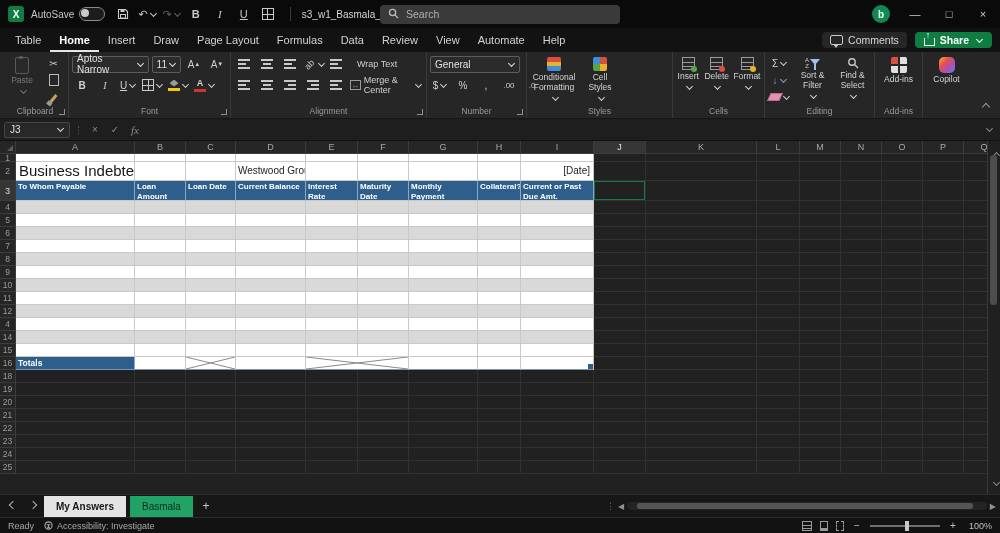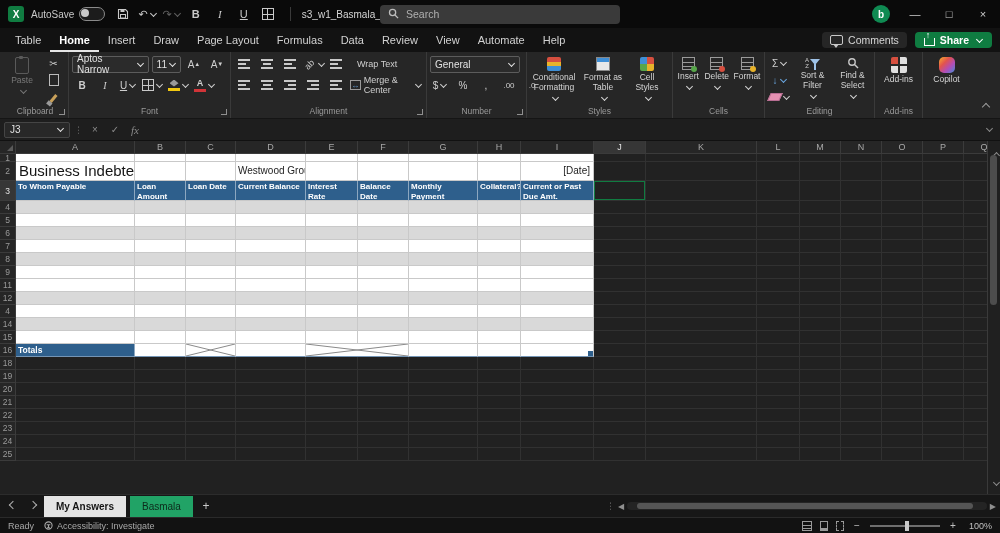--- a/index.html
+++ b/index.html
@@ -371,25 +371,20 @@
       <span class="launch"></span>
     </div>
 
     <div class="rgroup" style="width:146px">
       <div class="rbody">
         <span class="bigbtn" style="width:48px">
           <span class="i-cf"></span>
           <span class="lbl">Conditional Formatting</span>
             <span class="chev"></span>
         </span>
-        <span class="bigbtn" style="width:44px">
-          <span class="i-fat"></span>
-          <span class="lbl">Format as Table</span>
-            <span class="chev"></span>
-        </span>
         <span class="bigbtn" style="width:38px">
           <span class="i-cs"></span>
           <span class="lbl">Cell Styles</span>
             <span class="chev"></span>
         </span>
       </div>
       <div class="rlabel">Styles</div>
     </div>
 
     <div class="rgroup" style="width:92px">
@@ -550,21 +545,21 @@
           <div class="gcell dc" style="width: 41px;"></div>
           <div class="gcell dc" style="width: 41px;"></div>
         </div>
         <div class="grow" style="height: 20px;">
           <div class="growhdr hl">3</div>
           <div class="gcell wc th" style="width: 119px; background: rgb(46, 95, 140);">To Whom Payable</div>
           <div class="gcell wc th" style="width: 51px; background: rgb(46, 95, 140);">Loan Amount</div>
           <div class="gcell wc th" style="width: 50px; background: rgb(46, 95, 140);">Loan Date</div>
           <div class="gcell wc th" style="width: 70px; background: rgb(46, 95, 140);">Current Balance</div>
           <div class="gcell wc th" style="width: 52px; background: rgb(46, 95, 140);">Interest Rate</div>
-          <div class="gcell wc th" style="width: 51px; background: rgb(46, 95, 140);">Balance Date</div>
+          <div class="gcell wc th" style="width: 51px; background: rgb(46, 95, 140);">Maturity Date</div>
           <div class="gcell wc th" style="width: 69px; background: rgb(46, 95, 140);">Monthly Payment</div>
           <div class="gcell wc th" style="width: 43px; background: rgb(46, 95, 140);">Collateral?</div>
           <div class="gcell wc th" style="width: 73px; background: rgb(46, 95, 140);">Current or Past Due Amt.</div>
           <div class="gcell dc active-cell" style="width: 52px; box-shadow: rgb(16, 124, 65) 0px 0px 0px 1px inset;"></div>
           <div class="gcell dc" style="width: 111px;"></div>
           <div class="gcell dc" style="width: 43px;"></div>
           <div class="gcell dc" style="width: 41px;"></div>
           <div class="gcell dc" style="width: 41px;"></div>
           <div class="gcell dc" style="width: 41px;"></div>
           <div class="gcell dc" style="width: 41px;"></div>
@@ -674,20 +669,40 @@
           <div class="growhdr">9</div>
           <div class="gcell wc" style="width: 119px;"></div>
           <div class="gcell wc" style="width: 51px;"></div>
           <div class="gcell wc" style="width: 50px;"></div>
           <div class="gcell wc" style="width: 70px;"></div>
           <div class="gcell wc" style="width: 52px;"></div>
           <div class="gcell wc" style="width: 51px;"></div>
           <div class="gcell wc" style="width: 69px;"></div>
           <div class="gcell wc" style="width: 43px;"></div>
           <div class="gcell wc" style="width: 73px;"></div>
+          <div class="gcell dc" style="width: 52px;"></div>
+          <div class="gcell dc" style="width: 111px;"></div>
+          <div class="gcell dc" style="width: 43px;"></div>
+          <div class="gcell dc" style="width: 41px;"></div>
+          <div class="gcell dc" style="width: 41px;"></div>
+          <div class="gcell dc" style="width: 41px;"></div>
+          <div class="gcell dc" style="width: 41px;"></div>
+          <div class="gcell dc" style="width: 41px;"></div>
+        </div>
+        <div class="grow" style="height: 13px;">
+          <div class="growhdr">10</div>
+          <div class="gcell wc" style="width: 119px; background: rgb(217, 217, 217);"></div>
+          <div class="gcell wc" style="width: 51px; background: rgb(217, 217, 217);"></div>
+          <div class="gcell wc" style="width: 50px; background: rgb(217, 217, 217);"></div>
+          <div class="gcell wc" style="width: 70px; background: rgb(217, 217, 217);"></div>
+          <div class="gcell wc" style="width: 52px; background: rgb(217, 217, 217);"></div>
+          <div class="gcell wc" style="width: 51px; background: rgb(217, 217, 217);"></div>
+          <div class="gcell wc" style="width: 69px; background: rgb(217, 217, 217);"></div>
+          <div class="gcell wc" style="width: 43px; background: rgb(217, 217, 217);"></div>
+          <div class="gcell wc" style="width: 73px; background: rgb(217, 217, 217);"></div>
           <div class="gcell dc" style="width: 52px;"></div>
           <div class="gcell dc" style="width: 111px;"></div>
           <div class="gcell dc" style="width: 43px;"></div>
           <div class="gcell dc" style="width: 41px;"></div>
           <div class="gcell dc" style="width: 41px;"></div>
           <div class="gcell dc" style="width: 41px;"></div>
           <div class="gcell dc" style="width: 41px;"></div>
           <div class="gcell dc" style="width: 41px;"></div>
         </div>
         <div class="grow" style="height: 13px;">

